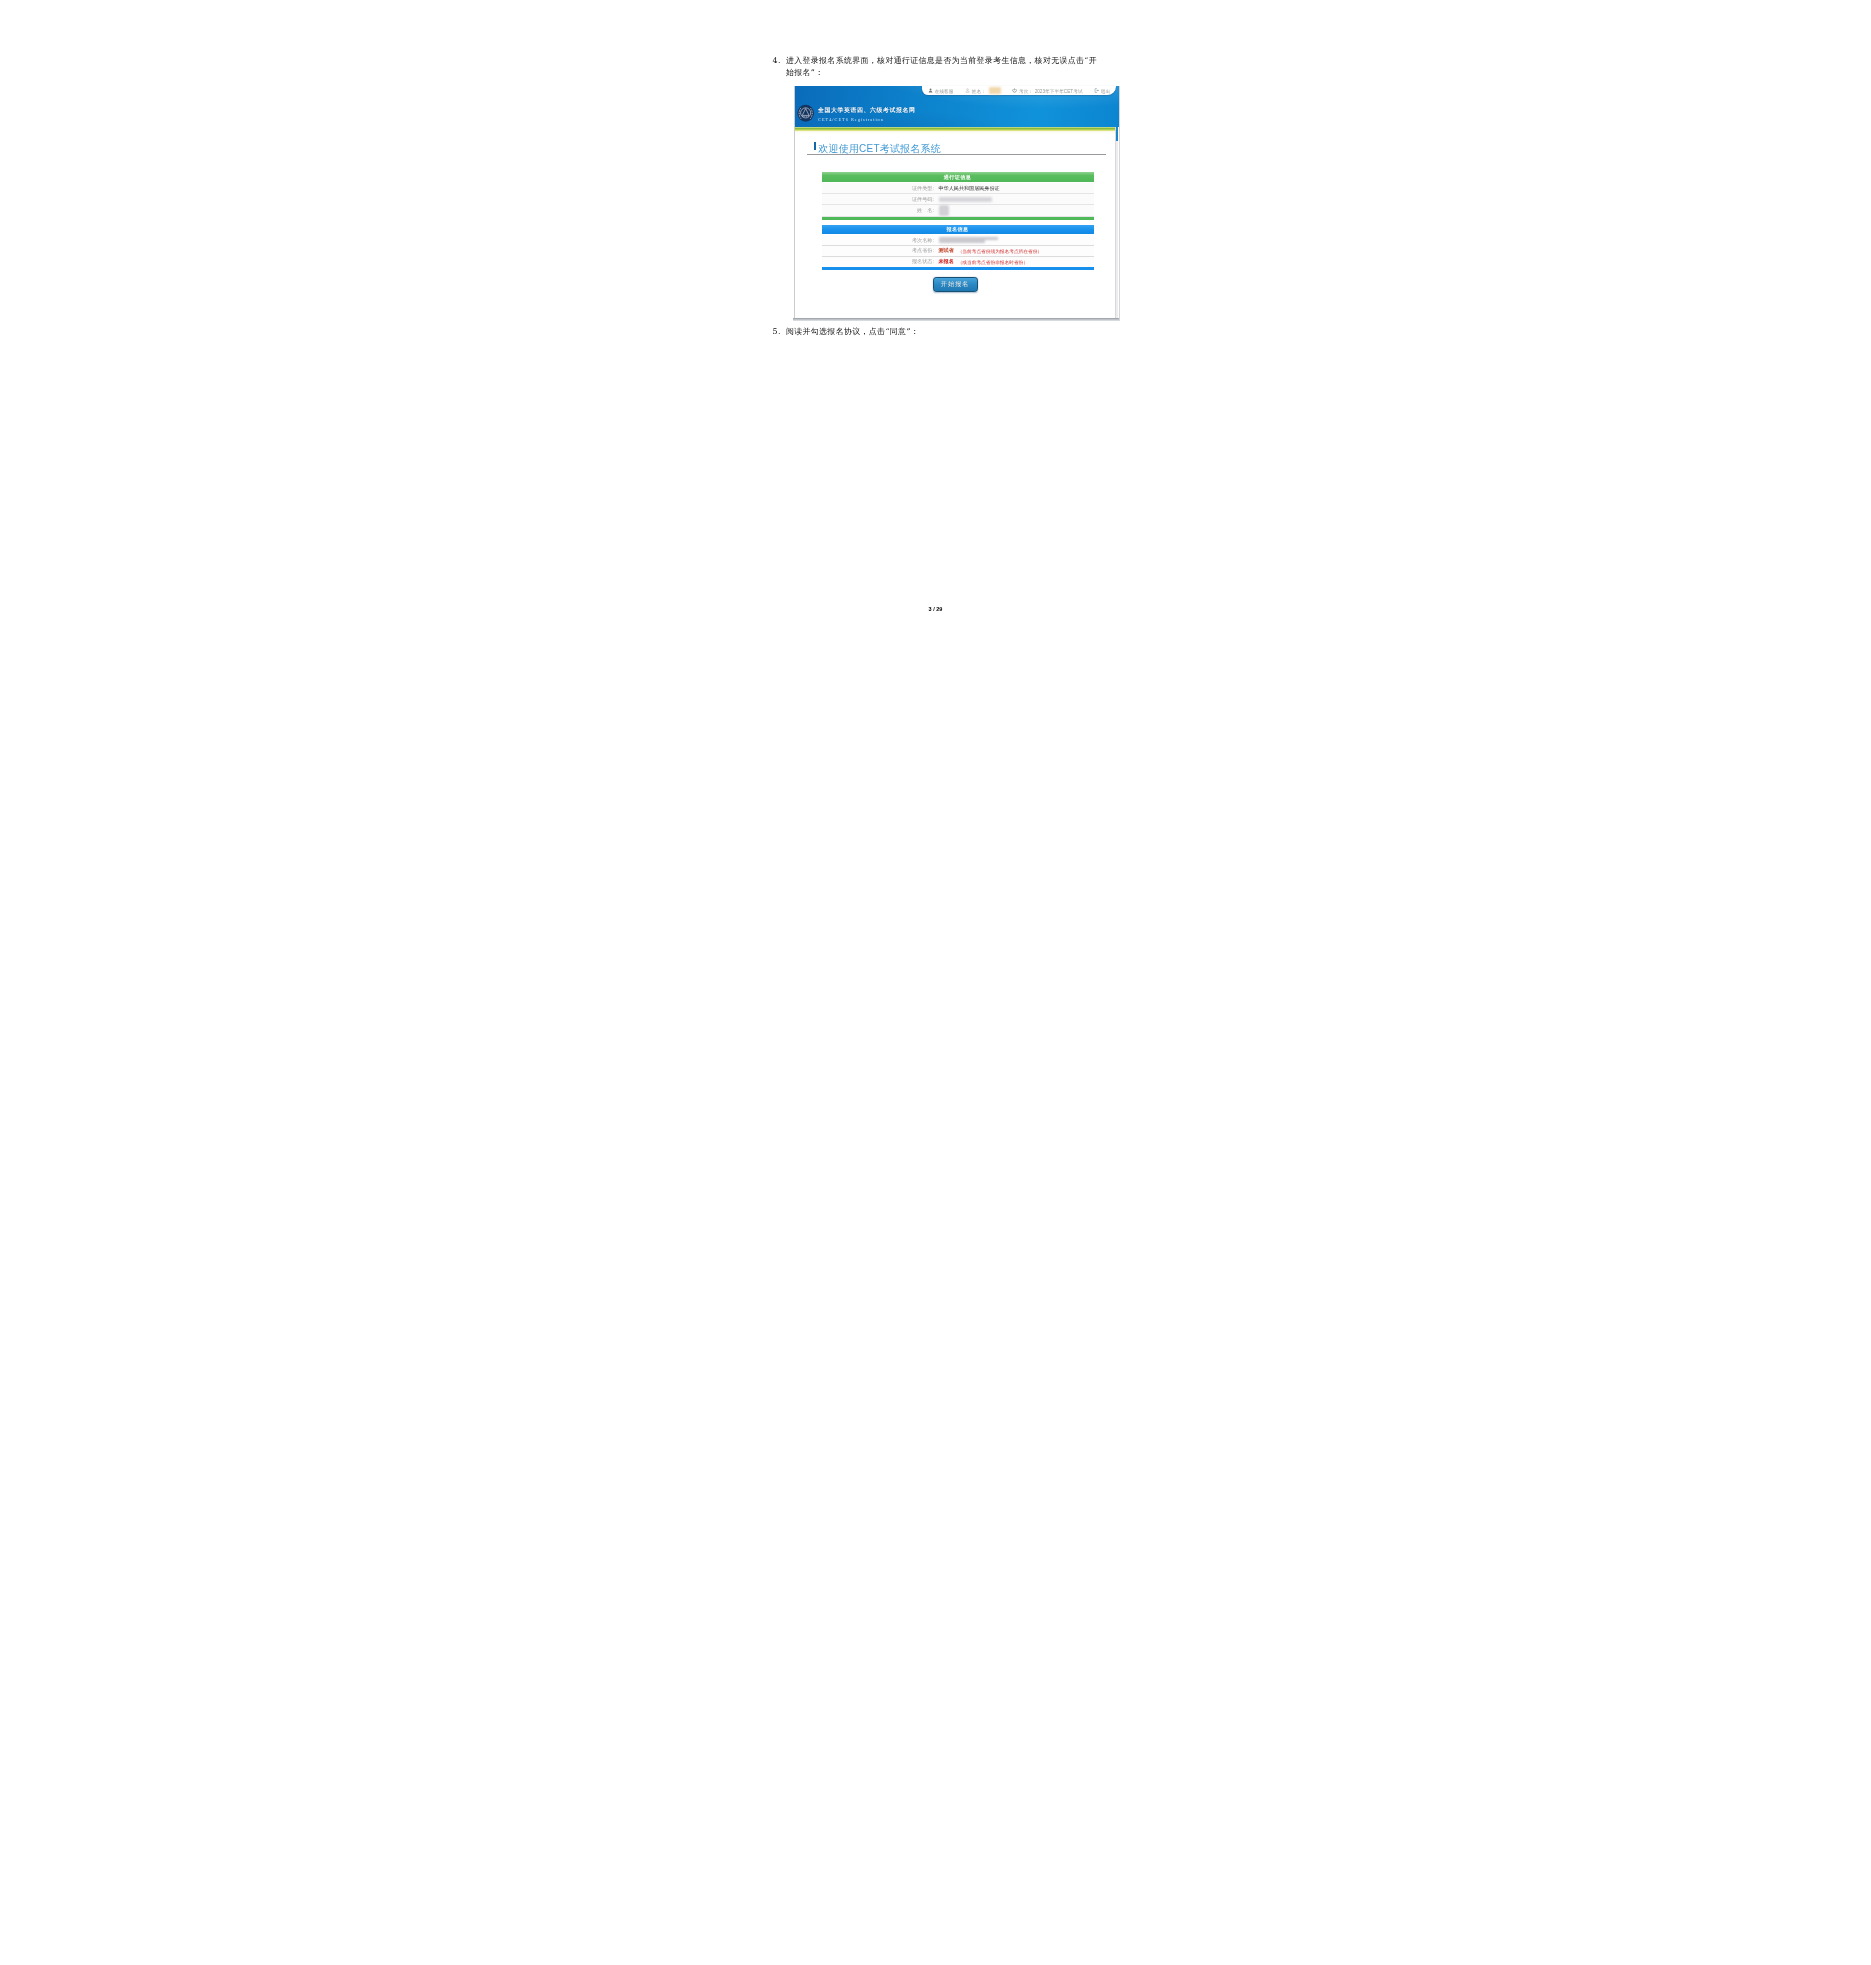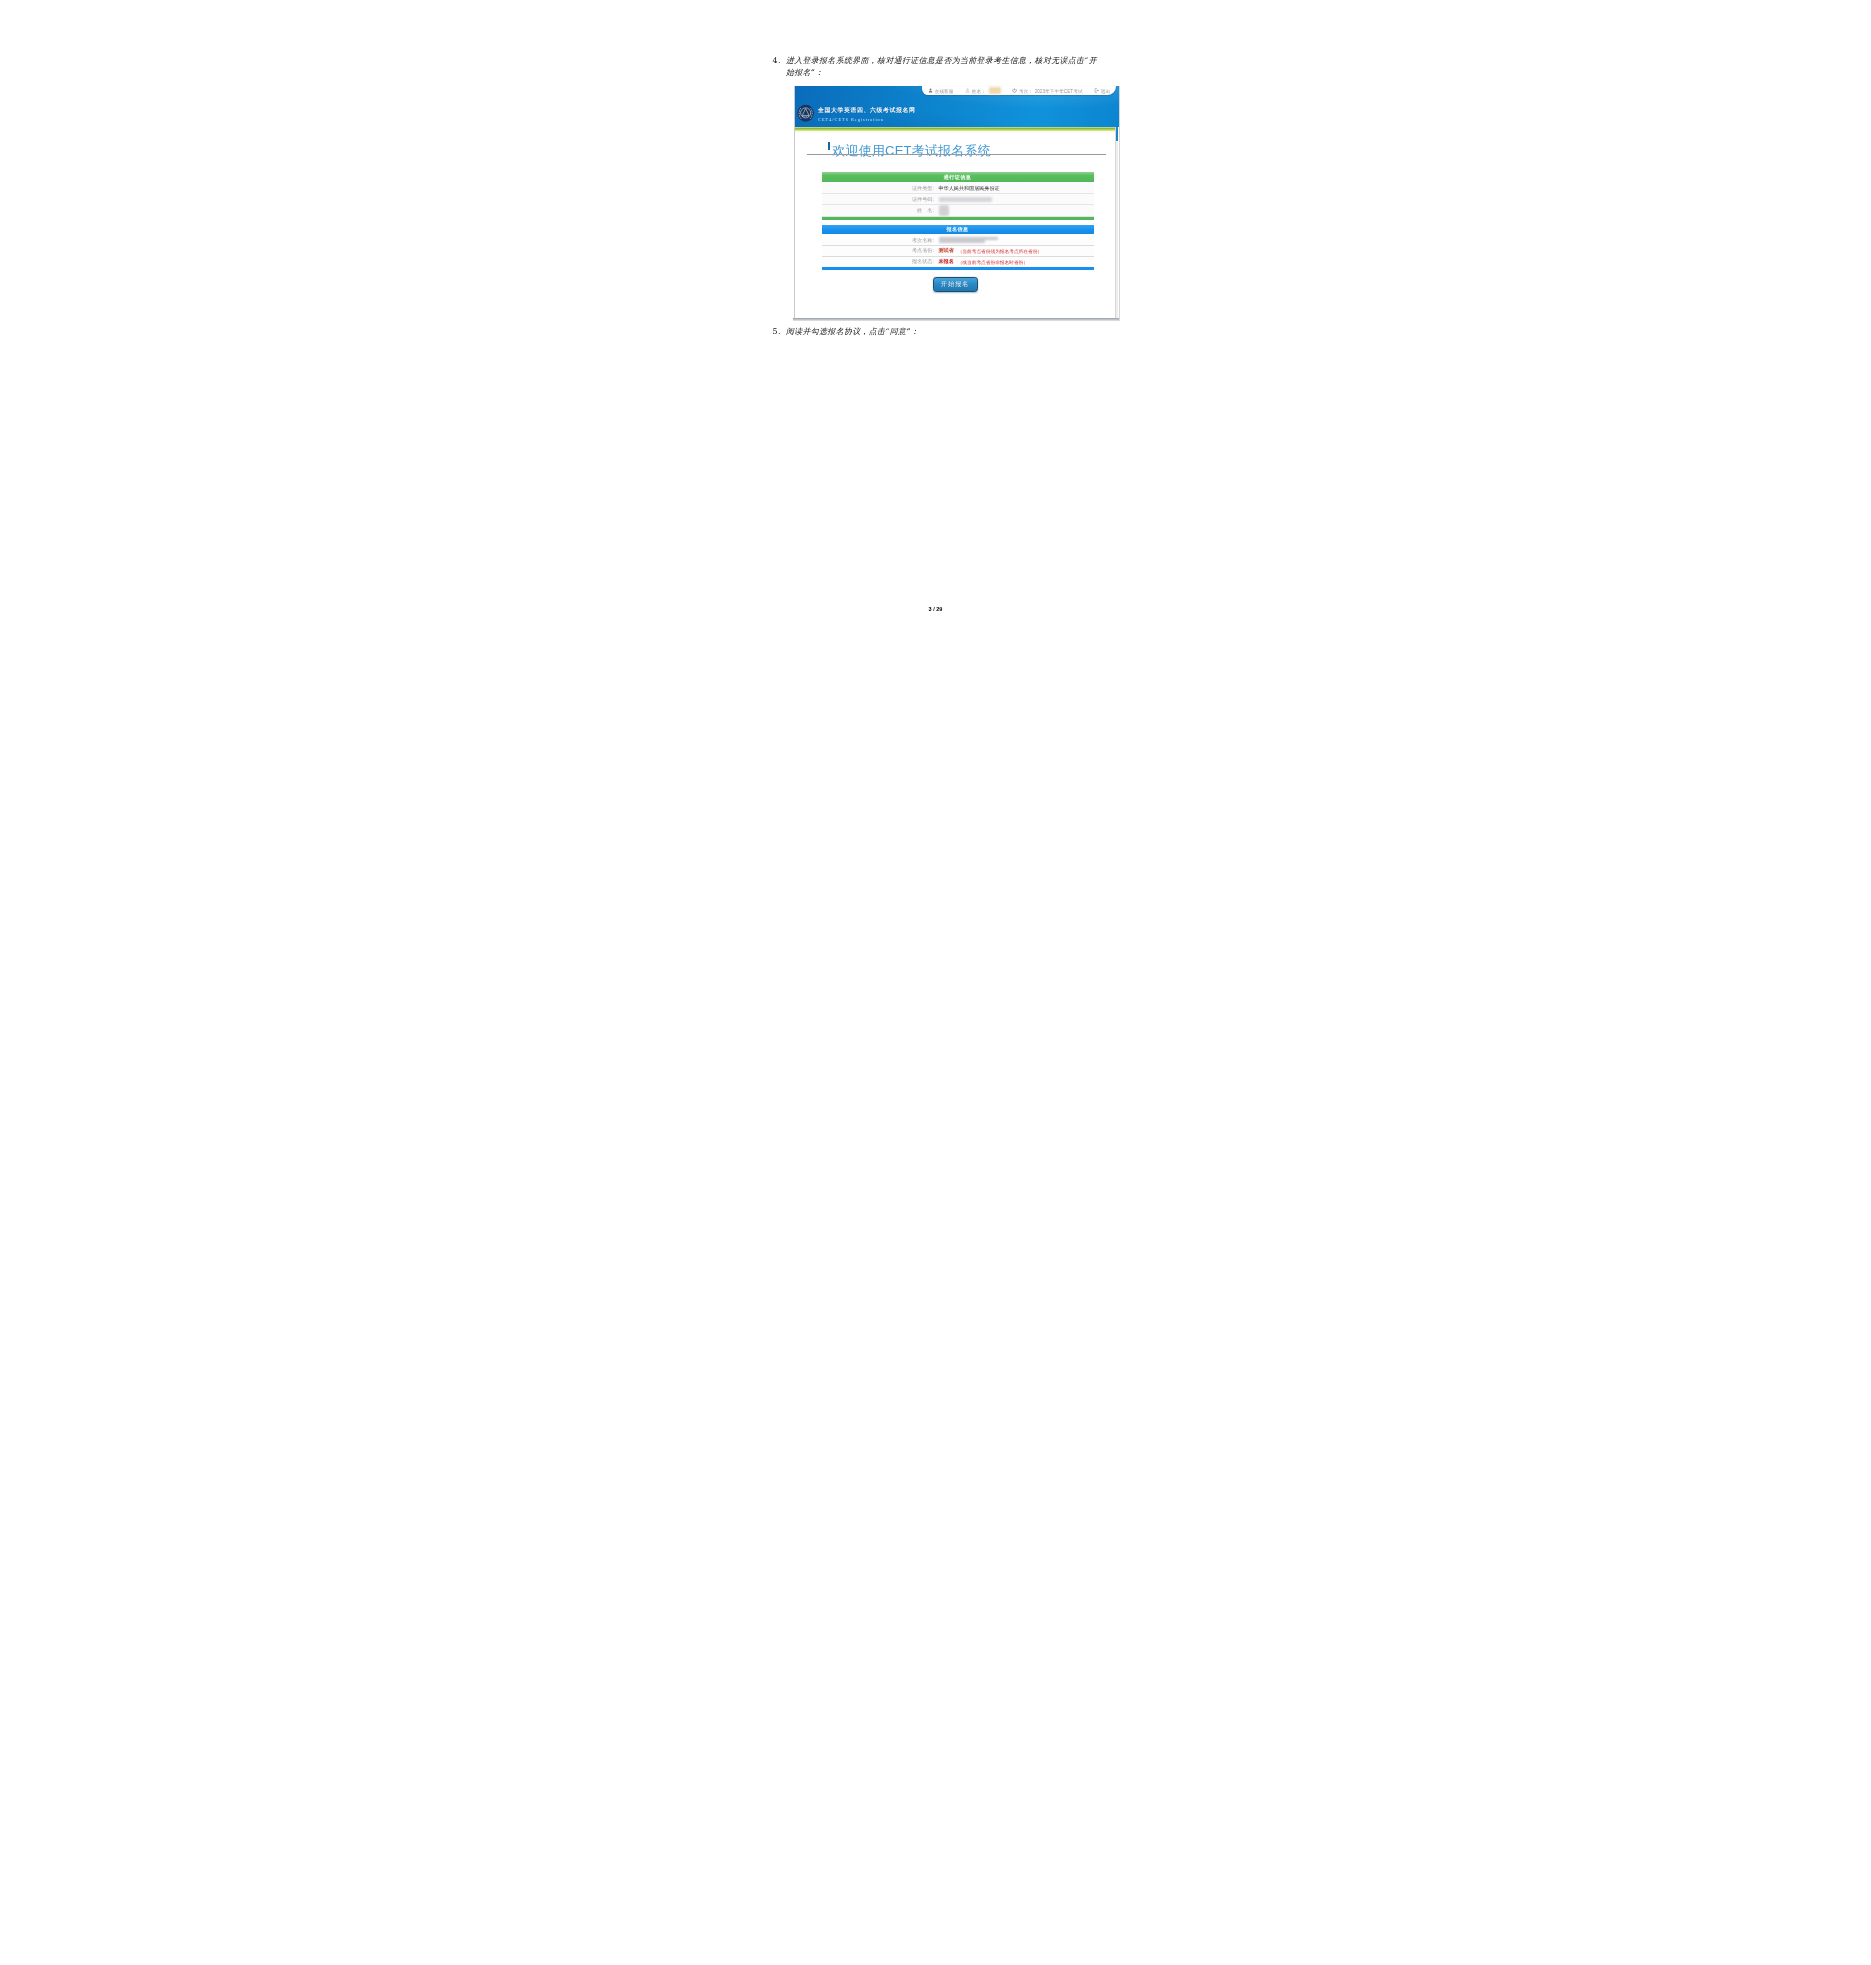--- a/index.html
+++ b/index.html
@@ -4,21 +4,21 @@
 <style>
   html,body{margin:0;padding:0;background:#ffffff;}
   .page{position:relative;width:468px;height:662px;margin:0 auto;background:#fff;
         font-family:"Liberation Sans",sans-serif;overflow:hidden;}
 
   
   .doc-item{position:absolute;left:71px;display:flex;color:#111;
             font-family:"DejaVu Serif","Liberation Serif",serif;
             font-size:7.9px;line-height:12.2px;letter-spacing:0.4px;}
   .doc-item .num{display:inline-block;width:13.4px;flex:0 0 13.4px;}
-  .doc-item .txt span{display:block;font-style:italic;}
+  .doc-item .txt span{display:block;}
   .pagenum{position:absolute;top:606px;left:0;width:100%;text-align:center;
            font-size:5.5px;font-weight:bold;color:#000;}
 
   
   .shot{position:absolute;left:92px;top:86px;width:326px;height:235px;
         box-sizing:border-box;background:#fff;
         border-left:1.2px solid #c9cbcf;border-right:0.8px solid #d4d6d9;}
 
   
   .hdr{position:absolute;left:0;top:0;right:0;height:48px;}
@@ -41,22 +41,22 @@
   .nav{position:absolute;top:0;right:2.8px;width:194px;height:9px;background:#ffffff;
        border-radius:0 0 8.6px 6.3px;box-shadow:0 0.8px 1.2px rgba(25,55,85,.35);
        display:flex;align-items:center;justify-content:space-between;
        padding:0 5.5px 0 6.3px;box-sizing:border-box;font-size:4.7px;color:#999;z-index:5;}
   .nav-item{display:flex;align-items:center;gap:1.6px;white-space:nowrap;}
   .nav-item svg{display:block;}
   .redact{display:inline-block;border-radius:1.2px;}
   .redact.beige{width:11.4px;height:6.7px;background:#f1d8ac;filter:blur(0.8px);margin-left:2px;}
 
   
-  .welcome{position:absolute;left:33px;top:56px;display:flex;align-items:flex-start;
-           font-size:13px;color:#3f98d4;letter-spacing:0.2px;}
+  .welcome{position:absolute;left:19px;top:56px;display:flex;align-items:flex-start;
+           font-size:10px;color:#3f98d4;letter-spacing:0.2px;}
   .wbar{display:inline-block;width:2.8px;height:7.9px;background:#1566a5;margin-right:2px;}
   .divider{position:absolute;left:12.2px;top:68px;width:299px;height:0.8px;background:#97999c;}
 
   
   .tbl{position:absolute;left:27px;width:272px;font-size:5.1px;}
   .tbl-hd{height:10.2px;line-height:10.2px;text-align:center;color:#fff;font-weight:bold;
           letter-spacing:0.4px;margin-bottom:0.8px;}
   .tbl.green .tbl-hd{background:linear-gradient(180deg,#8fd28f 0%,#5abd5e 35%,#4fb858 100%);height:10.2px;}
   .tbl.blue  .tbl-hd{background:linear-gradient(180deg,#35a2f2 0%,#1690ec 55%,#118ae6 100%);height:9.4px;line-height:9.4px;}
   .row{display:flex;align-items:center;background:#fbfbfc;}

